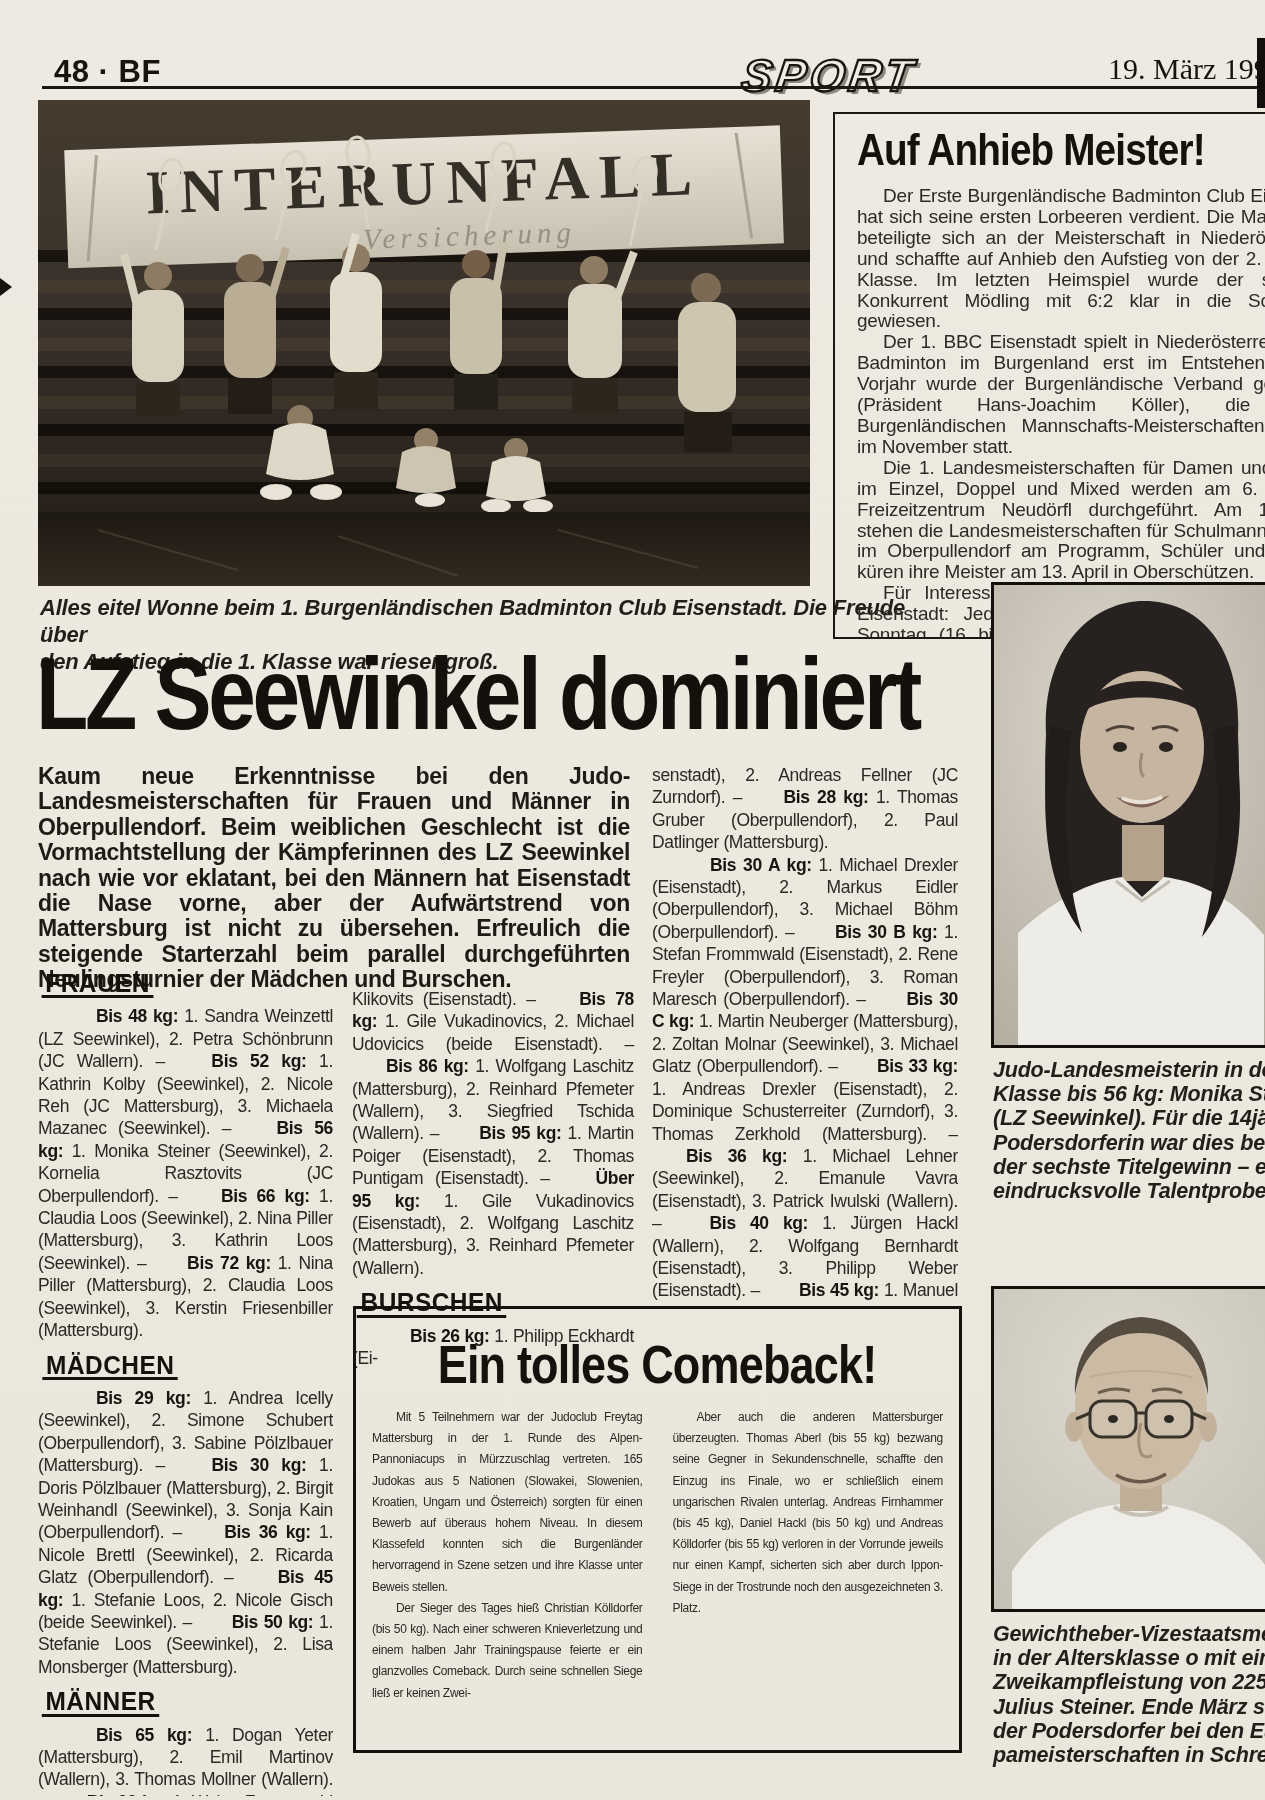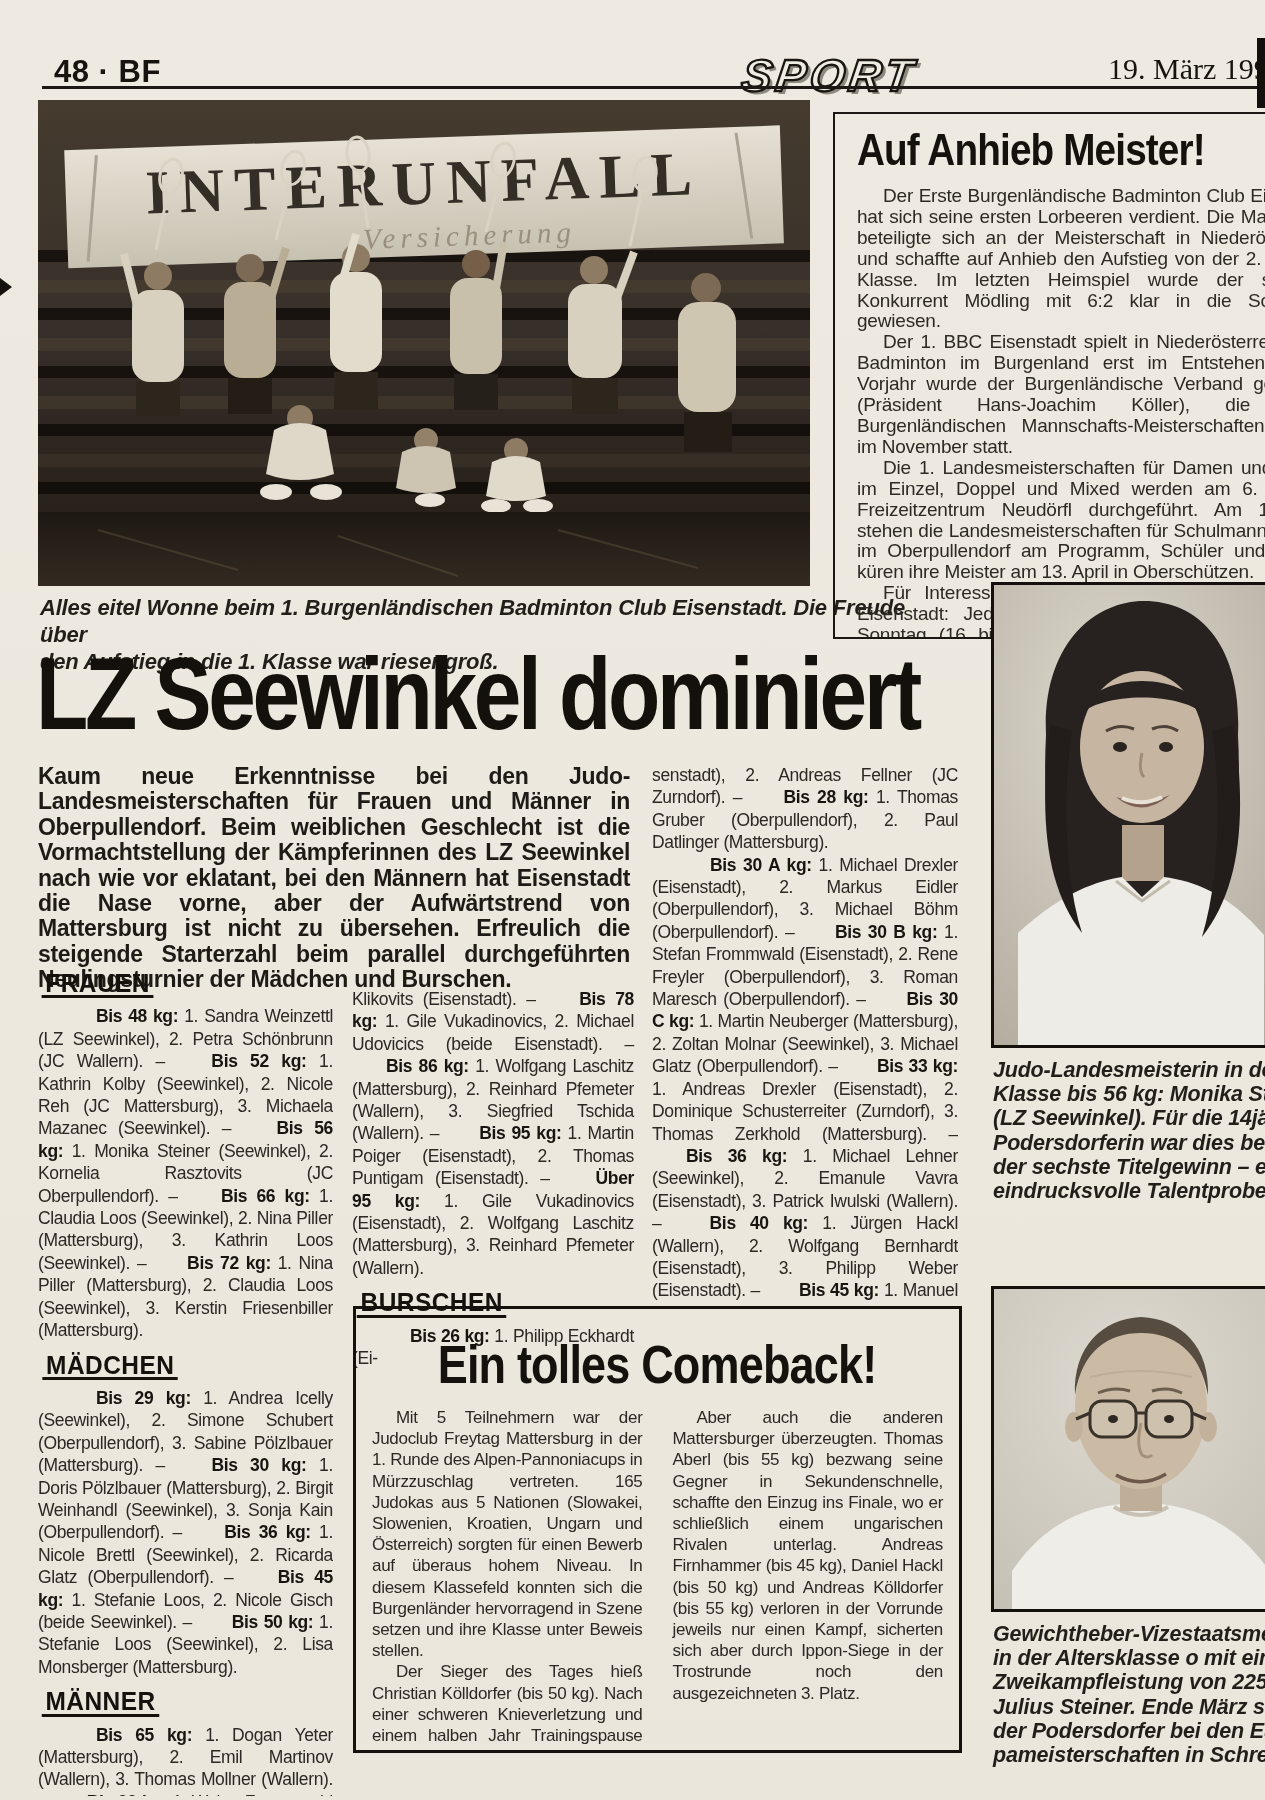--- a/index.html
+++ b/index.html
@@ -52,21 +52,21 @@
   .sec-header span{display:inline-block;font-size:26px;font-weight:800;letter-spacing:.5px;color:#15120e;
     border-bottom:3px solid #15120e;padding:0 4px 1px;transform:scaleX(.94);}
   
   .comeback{left:353px;top:1306px;width:609px;height:447px;border:3px solid #15120e;box-sizing:border-box;
     padding:6px 16px;overflow:hidden;}
   .comeback h2{margin:19px 0 12px;text-align:center;white-space:nowrap;}
   .comeback h2 span{display:inline-block;font-size:53px;font-weight:900;letter-spacing:-1px;color:#15120e;
     transform:scaleX(.85);transform-origin:center;}
   .cb-cols{display:flex;gap:30px;}
   .cb-col{flex:1;}
-  .cb-col p{margin:0;font-size:17px;line-height:21.2px;text-align:justify;letter-spacing:-.3px;color:#2c2823;}
+  .cb-col p{margin:0;font-size:12px;line-height:21.2px;text-align:justify;letter-spacing:-.3px;color:#2c2823;}
   .cb-col p.indent{text-indent:24px;}
 </style>
 </head>
 <body>
 
 <header>
   <div class="abs pageno">48 · BF</div>
   <div class="abs sport-logo">SPORT</div>
   <div class="abs date">19. März 199</div>
   <div class="abs rule"></div>

